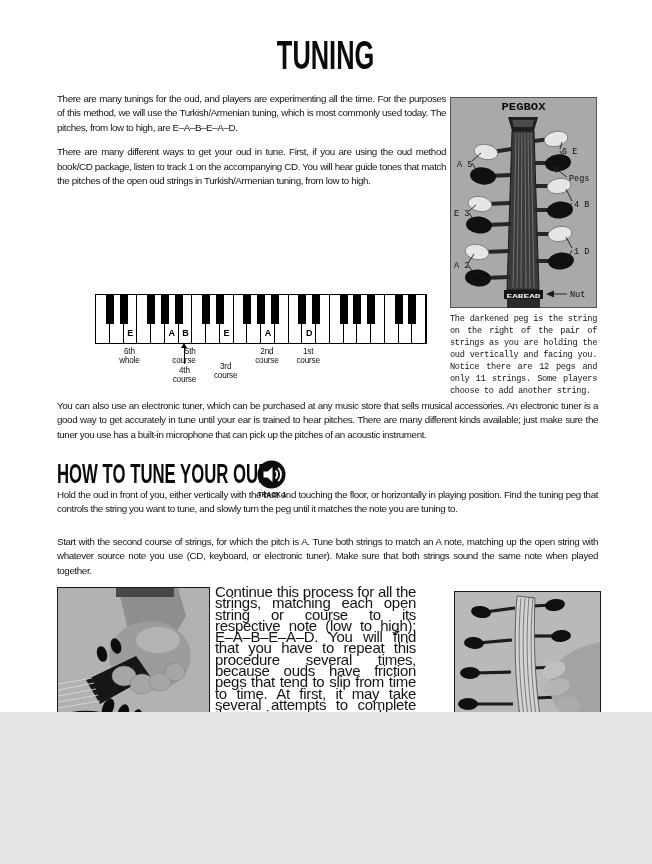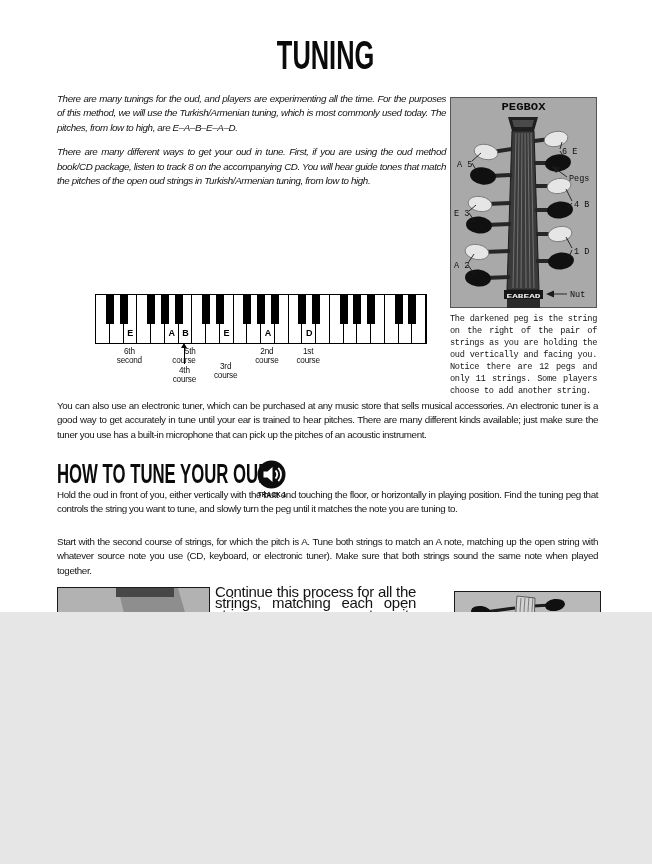--- a/index.html
+++ b/index.html
@@ -1,30 +1,30 @@
 <!DOCTYPE html>
 <html><head>
 <meta charset="utf-8">
 <style>
   html,body{margin:0;padding:0;background:#e6e6e6;}
   .page{
-    position:relative;width:652px;height:612px;background:#ffffff;
+    position:relative;width:652px;height:712px;background:#ffffff;
     font-family:"Liberation Sans",sans-serif;color:#111;margin:0 auto;overflow:hidden;
   }
   
   .title-wrap{position:absolute;top:34px;left:0;right:0;text-align:center;}
   .condensed{display:inline-block;transform:scaleX(0.62);transform-origin:center;
     font-weight:bold;white-space:nowrap;letter-spacing:0;}
   .title-wrap .condensed{font-size:41px;line-height:42px;color:#0b0b0b;}
   .h2-wrap{position:absolute;left:57px;top:459px;height:32px;}
   .h2-wrap .condensed{transform-origin:left center;font-size:27px;line-height:30px;color:#0b0b0b;}
   
   .body-text{font-size:9.8px;letter-spacing:-0.4px;line-height:14.3px;
     text-align:justify;color:#141414;}
-  .body-text p{margin:0 0 10.5px 0;font-style:italic;}
+  .body-text p{margin:0 0 10.5px 0;}
   #intro-col{position:absolute;left:57px;top:92px;width:389px;}
   #tuner-para{position:absolute;left:57px;top:399px;width:541px;}
   #howto-p1{position:absolute;left:57px;top:488px;width:541px;}
   #howto-p2{position:absolute;left:57px;top:535px;width:541px;}
   #continue-col{position:absolute;left:215px;top:586px;width:201px;
     font-size:15px;letter-spacing:-0.3px;line-height:11.3px;text-align:justify;color:#141414;}
   
   #pegbox-fig{position:absolute;left:450px;top:97px;width:147px;font-family:Liberation Mono, monospace;}
   #pegbox-fig svg{display:block;}
   #pegbox-caption{margin-top:5px;width:147px;font-size:8.6px;letter-spacing:-0.3px;
@@ -63,21 +63,21 @@
 <body>
 
 <div class="page">
 
   <div class="title-wrap">
     <span class="condensed">TUNING</span>
   </div>
 
   <div id="intro-col" class="body-text">
     <p>There are many tunings for the oud, and players are experimenting all the time. For the purposes of this method, we will use the Turkish/Armenian tuning, which is most commonly used today. The pitches, from low to high, are E–A–B–E–A–D.</p>
-    <p>There are many different ways to get your oud in tune. First, if you are using the oud method book/CD package, listen to track 8 on the accompanying CD. You will hear guide tones that match the pitches of the open oud strings in Turkish/Armenian tuning, from low to high.</p>
+    <p>There are many different ways to get your oud in tune. First, if you are using the oud method book/CD package, listen to track 1 on the accompanying CD. You will hear guide tones that match the pitches of the open oud strings in Turkish/Armenian tuning, from low to high.</p>
   </div>
 
   <div id="pegbox-fig">
     <svg width="147" height="211" viewBox="0 0 147 211">
       <rect x="0.5" y="0.5" width="146" height="210" fill="#a9a9a9" stroke="#555"></rect>
       <text x="73.5" y="13" text-anchor="middle" font-size="10" font-weight="bold" fill="#0b0b0b" textLength="44" lengthAdjust="spacingAndGlyphs">PEGBOX</text>
 
       <polygon points="58,20 88,20 84,34 62,34" fill="#1f1f1f"></polygon>
       <polygon points="62,23 84,23 82,30 64,30" fill="#4a4a4a"></polygon>
 
@@ -208,21 +208,21 @@
         <span class="note-label" style="left: 28.375px;">E</span>
         <span class="note-label" style="left: 69.625px;">A</span>
         <span class="note-label" style="left: 83.375px;">B</span>
         <span class="note-label" style="left: 124.625px;">E</span>
         <span class="note-label" style="left: 165.875px;">A</span>
         <span class="note-label" style="left: 207.125px;">D</span>
       </div>
     <div class="kb-labels">
         <div class="course-label" style="left: 9.375px; top: 2px;">
           <span>6th</span>
-          <span>second</span>
+          <span>whole</span>
         </div>
         <div class="course-label" style="left: 50.625px; top: 2px; text-align: right;">
           <span>5th</span>
           <span>course</span>
         </div>
         <div class="course-label" style="left: 64.375px; top: 21px;">
           <span>4th</span>
           <span>course</span>
         </div>
         <div class="course-arrow" style="left: 85.875px;"></div>

